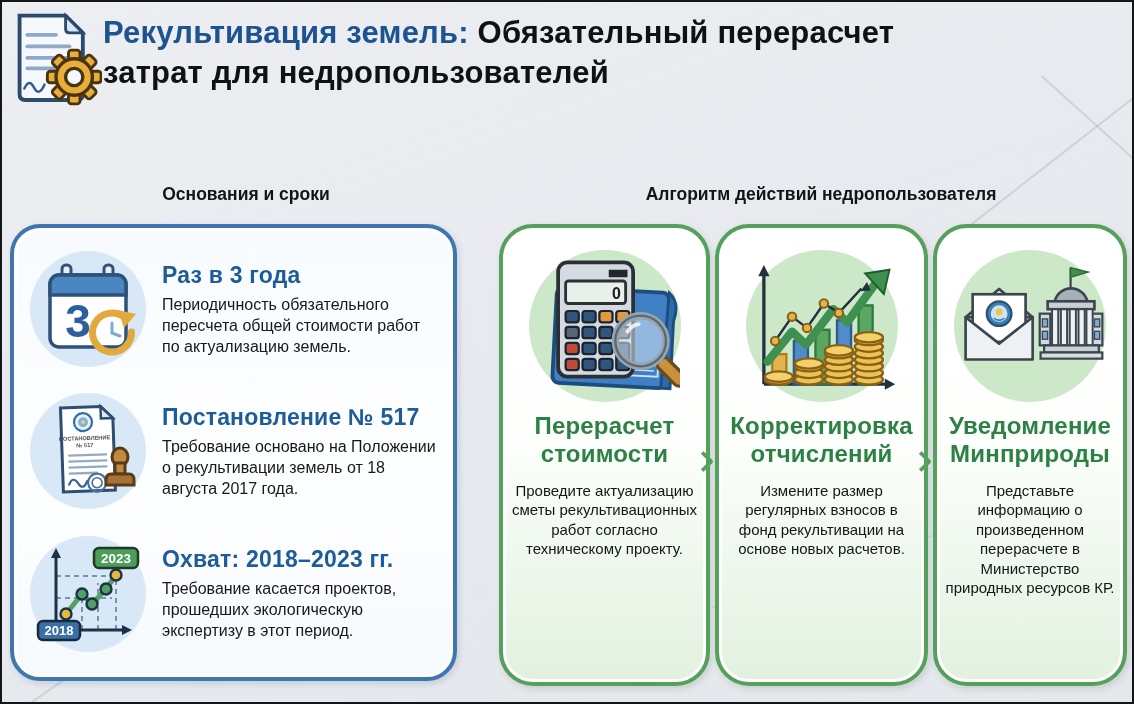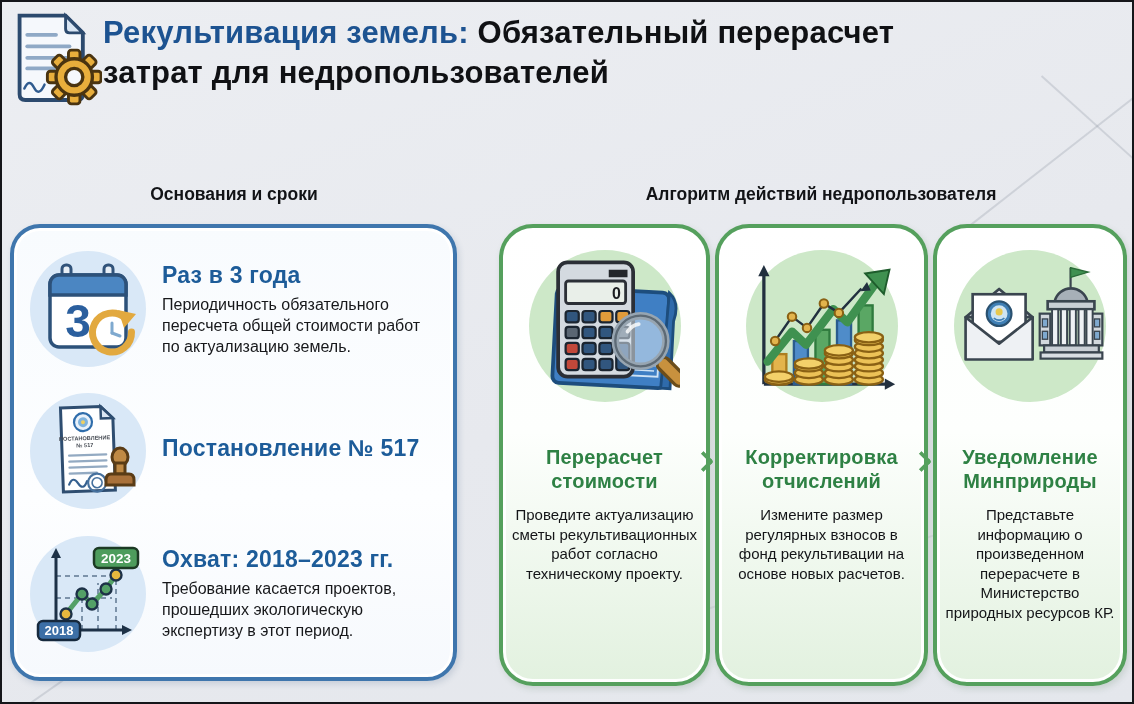--- a/index.html
+++ b/index.html
@@ -18,21 +18,21 @@
 
   
   #header-icon{position:absolute;left:8px;top:6px;width:92px;height:100px;}
   #main-title{position:absolute;left:101px;top:11px;width:1010px;
     font-size:31px;line-height:40px;font-weight:bold;color:#101114;letter-spacing:.2px;}
   #main-title .hl{color:#1d5391;}
 
   
   .sec-head{position:absolute;top:182px;text-align:center;
     font-size:17.5px;font-weight:bold;color:#121316;}
-  #left-head{left:8px;width:448px;}
+  #left-head{left:20px;width:448px;}
   #right-head{left:505px;width:628px;}
 
   
   #blue-card{position:absolute;left:8px;top:222px;width:447px;height:457px;
     border:4px solid #3f76ad;border-radius:30px;
     background:linear-gradient(180deg,#f8fbfe 0%,#fdfeff 60%,#f6f9fd 100%);
     box-shadow:inset 0 0 0 3px rgba(255,255,255,.95), 2px 3px 6px rgba(60,90,130,.18);
     display:flex;flex-direction:column;padding:10px 14px 12px 16px;}
   .b-item{flex:1;display:flex;align-items:center;gap:16px;}
   .b-icon-wrap{width:116px;height:116px;flex:0 0 116px;border-radius:50%;
@@ -47,22 +47,22 @@
     border:4px solid #55a05d;border-radius:34px;
     background:linear-gradient(180deg,#ffffff 0%,#fdfffd 45%,#e2f1df 100%);
     box-shadow:inset 0 0 0 3px rgba(255,255,255,.95), 2px 3px 6px rgba(70,110,80,.18);
     text-align:center;padding-top:22px;}
   #g-card-1{left:497px;width:211px;}
   #g-card-2{left:713px;width:213px;}
   #g-card-3{left:931px;width:194px;}
   .g-circle{width:152px;height:152px;border-radius:50%;background:#cde8c8;
     margin:0 auto;display:flex;align-items:center;justify-content:center;}
   .g-circle svg{width:150px;height:150px;}
-  .g-title{font-size:20px;font-weight:bold;color:#2e8144;line-height:1.18;
-    margin-top:44px;padding:0 6px;letter-spacing:.2px;}
+  .g-title{font-size:24px;font-weight:bold;color:#2e8144;line-height:1.18;
+    margin-top:10px;padding:0 6px;letter-spacing:.2px;}
   .g-body{font-size:15px;line-height:1.3;color:#141518;font-weight:500;
     margin-top:12px;padding:0 8px;}
 
   .chev{position:absolute;width:15px;height:15px;
     border-top:4px solid #55a05d;border-right:4px solid #55a05d;
     transform:rotate(45deg);border-top-right-radius:4px;}
   #chev-1{left:694px;top:452px;}
   #chev-2{left:912px;top:452px;}
 </style>
 </head>
@@ -156,20 +156,21 @@
           </g>
           <g>
             <ellipse cx="88" cy="62" rx="8" ry="9" fill="#c08a45" stroke="#5a3c16" stroke-width="3"></ellipse>
             <rect x="83" y="68" width="10" height="11" fill="#c08a45" stroke="#5a3c16" stroke-width="3"></rect>
             <path d="M79 79 h18 q5 0 5 6 v5 H74 v-5 q0 -6 5 -6 Z" fill="#a9713a" stroke="#5a3c16" stroke-width="3"></path>
           </g>
         </svg>
       </div>
       <div class="b-text">
         <div class="b-title">Постановление № 517</div>
+        <div class="b-body">Требование основано на Положении о рекультивации земель от 18 августа 2017 года.</div>
       </div>
     </div>
 
     <div class="b-item">
       <div class="b-icon-wrap">
         <svg viewBox="0 0 112 112">
           <g stroke="#7d93aa" stroke-width="2" stroke-dasharray="5 4">
             <line x1="24" y1="38" x2="88" y2="38"></line>
             <line x1="24" y1="60" x2="80" y2="60"></line>
             <line x1="50" y1="92" x2="50" y2="50"></line>

